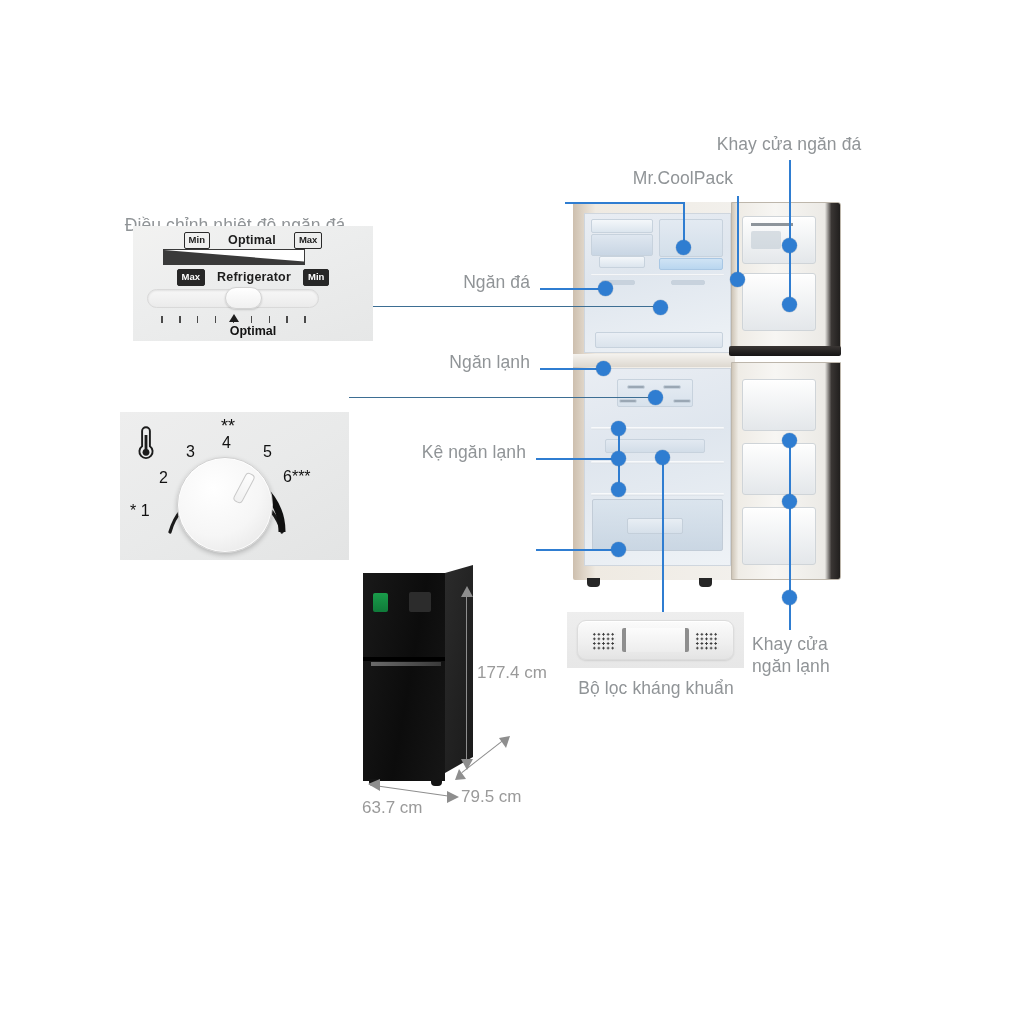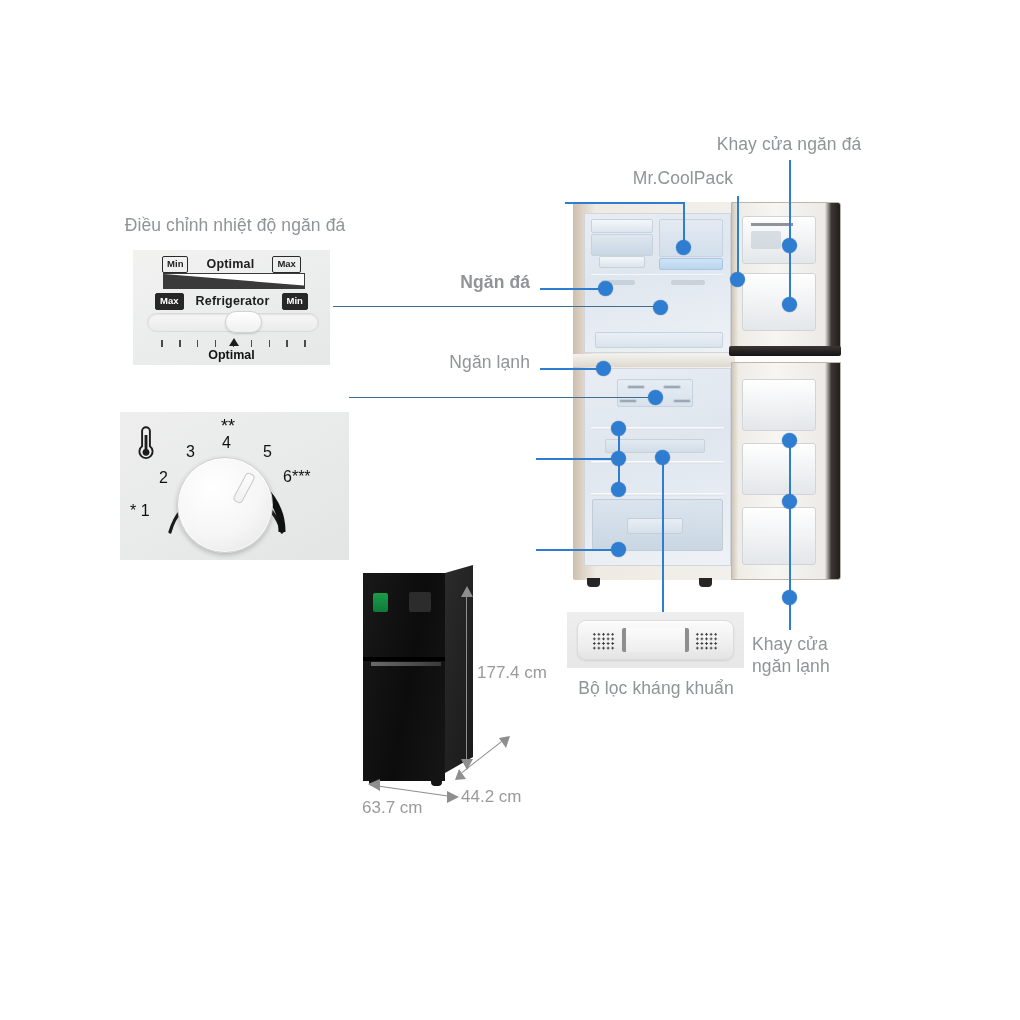--- a/index.html
+++ b/index.html
@@ -41,22 +41,22 @@
     position: absolute;
     width: 15px; height: 15px;
     border-radius: 50%;
     background: #2f7dd1;
     box-shadow: 0 0 0 .5px rgba(20,70,130,.25);
   }
 
   
   #freezerPanel {
     position: absolute;
-    left: 133px; top: 250px;
-    width: 197px; height: 115px;
+    left: 133px; top: 226px;
+    width: 240px; height: 115px;
     background: linear-gradient(160deg,#f2f2f1 0%,#eceded 45%,#e6e7e7 100%);
   }
   #freezerPanel .row1 {
     position: absolute; left: 0; top: 6px; width: 100%;
     display: flex; align-items: center; justify-content: center; gap: 18px;
   }
   .tag {
     font-size: 9.5px; font-weight: 700; line-height: 1;
     padding: 2px 4px 3px; border-radius: 2px;
     font-family: "Liberation Sans", sans-serif;
@@ -359,24 +359,25 @@
   <div class="lead v" style="left:789px;top:440px;height:190px;"></div>
   <div class="dot" style="left:782px;top:433px;"></div>
   <div class="dot" style="left:782px;top:494px;"></div>
   <div class="dot" style="left:782px;top:590px;"></div>
 
 
   <div class="lbl c" style="left:598px;top:168px;width:170px;">Mr.CoolPack</div>
 
   <div class="lbl c" style="left:694px;top:134px;width:190px;">Khay cửa ngăn đá</div>
 
-  <div class="lbl r" style="left:330px;top:272px;width:200px;font-weight:bold;">Ngăn đá</div>
+  <div class="lbl r" style="left:330px;top:272px;width:200px;">Ngăn đá</div>
 
   <div class="lbl r" style="left:330px;top:352px;width:200px;">Ngăn lạnh</div>
 
+  <div class="lbl r" style="left:330px;top:442px;width:196px;">Kệ ngăn lạnh</div>
 
 
   <div class="lbl c" style="left:565px;top:678px;width:182px;">Bộ lọc kháng khuẩn</div>
 
   <div class="lbl" style="left:752px;top:634px;width:120px;">Khay cửa
 ngăn lạnh</div>
 
   <div class="lbl c" style="left:60px;top:215px;width:350px;">Điều chỉnh nhiệt độ ngăn đá</div>
 
   <div id="freezerPanel">
@@ -478,15 +479,15 @@
   </svg>
   <div class="dimTxt" style="left:362px;top:798px;">63.7 cm</div>
 
   <div class="dimLine" style="left:462px;top:772px;width:56px;height:1.4px;transform:rotate(-38deg);transform-origin:left center;"></div>
   <svg style="position:absolute;left:455px;top:768px;" width="14" height="13">
     <path d="M0 12 L11 11 L4 1 Z" fill="#8e8e8e"></path>
   </svg>
   <svg style="position:absolute;left:496px;top:736px;" width="14" height="13">
     <path d="M14 0 L3 2 L10 12 Z" fill="#8e8e8e"></path>
   </svg>
-  <div class="dimTxt" style="left:461px;top:787px;">44.2 cm</div>
+  <div class="dimTxt" style="left:461px;top:787px;">79.5 cm</div>
 
 </div>
 
 </body></html>

